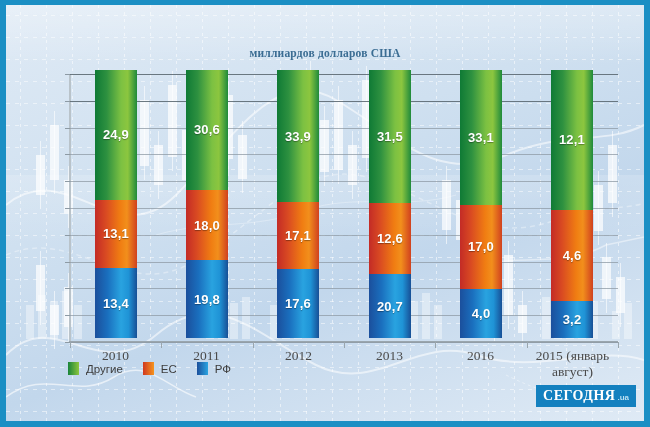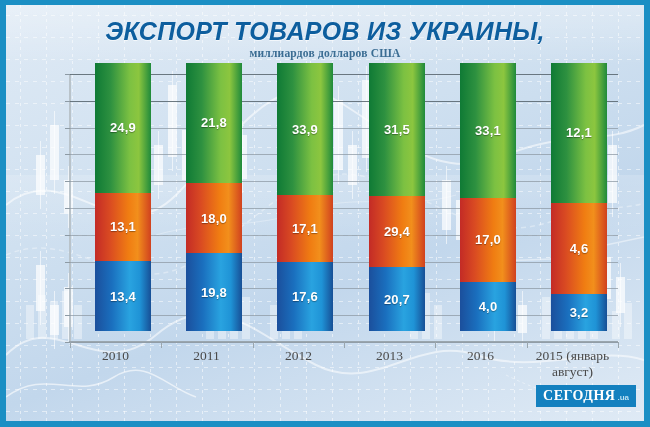--- a/index.html
+++ b/index.html
@@ -87,22 +87,22 @@
   .axis-base {
     position:absolute; left:-1px; right:0; bottom:-1px; height:2px;
     background:#9aa6ae;
   }
   .ytickmark {
     position:absolute; left:-5px; width:5px; height:1px; background:#8d9aa4;
   }
 
   .bar {
     position:absolute;
-    bottom:11px;
-    width:56px;
+    bottom:4px;
+    width:42px;
   }
   .seg {
     position:relative;
     width:100%;
     display:flex;
     align-items:center;
     justify-content:center;
   }
   .seg .val {
     color:#ffffff;
@@ -319,21 +319,20 @@
     <svg class="bg-curve" viewBox="0 0 638 416" preserveAspectRatio="none">
       <path d="M0,200 C60,150 110,250 170,190 C230,130 270,60 330,95 C390,130 430,180 500,150 C560,125 600,140 638,120" fill="none" stroke="rgba(255,255,255,0.55)" stroke-width="2"></path>
       <path d="M0,250 C70,220 120,300 190,255 C260,210 300,150 370,175 C440,200 480,240 550,215 C590,200 620,205 638,198" fill="none" stroke="rgba(255,255,255,0.35)" stroke-width="1.5" stroke-dasharray="5 4"></path>
       <path d="M0,350 C50,300 90,380 150,330 C210,280 250,330 310,360 C370,390 410,330 470,350 C530,370 590,340 638,355" fill="none" stroke="rgba(255,255,255,0.55)" stroke-width="2"></path>
       <path d="M0,392 C40,362 70,396 108,372 C140,352 160,382 190,392" fill="none" stroke="rgba(255,255,255,0.6)" stroke-width="1.5"></path>
       <path d="M470,260 C510,250 560,262 600,240 L638,232" fill="none" stroke="rgba(255,255,255,0.45)" stroke-width="1.5"></path>
       <path d="M150,230 C200,215 250,225 300,205 C350,188 400,205 450,190" fill="none" stroke="rgba(255,255,255,0.3)" stroke-width="1"></path>
       <path d="M500,370 C540,390 580,400 620,392" fill="none" stroke="rgba(255,255,255,0.4)" stroke-width="1" stroke-dasharray="3 3"></path>
     </svg>
 
-    <div id="title">ЭКСПОРТ ТОВАРОВ ИЗ УКРАИНЫ,</div>
     <div id="subtitle">миллиардов долларов США</div>
 
     <div id="plot">
       <div class="axis-v"></div>
       <div class="axis-base"></div>
       <div id="gridlines">
           <div class="gridline strong" style="top:0px"></div>
           <div class="gridline strong" style="top:27px"></div>
           <div class="gridline" style="top:54px"></div>
           <div class="gridline" style="top:80px"></div>
@@ -365,21 +364,21 @@
             </div>
             <div class="seg seg-eu" style="height:25.486%">
               <span class="val">13,1</span>
             </div>
             <div class="seg seg-rf" style="height:26.070%">
               <span class="val">13,4</span>
             </div>
           </div>
           <div class="bar" style="left:116px;height:268px">
             <div class="seg seg-other" style="height:44.737%">
-              <span class="val">21,8</span>
+              <span class="val">30,6</span>
             </div>
             <div class="seg seg-eu" style="height:26.316%">
               <span class="val">18,0</span>
             </div>
             <div class="seg seg-rf" style="height:28.947%">
               <span class="val">19,8</span>
             </div>
           </div>
           <div class="bar" style="left:207px;height:268px">
             <div class="seg seg-other" style="height:49.417%">
@@ -390,21 +389,21 @@
             </div>
             <div class="seg seg-rf" style="height:25.656%">
               <span class="val">17,6</span>
             </div>
           </div>
           <div class="bar" style="left:299px;height:268px">
             <div class="seg seg-other" style="height:49.685%">
               <span class="val">31,5</span>
             </div>
             <div class="seg seg-eu" style="height:26.498%">
-              <span class="val">29,4</span>
+              <span class="val">12,6</span>
             </div>
             <div class="seg seg-rf" style="height:23.817%">
               <span class="val">20,7</span>
             </div>
           </div>
           <div class="bar" style="left:390px;height:268px">
             <div class="seg seg-other" style="height:50.278%">
               <span class="val">33,1</span>
             </div>
             <div class="seg seg-eu" style="height:31.540%">
@@ -436,20 +435,34 @@
           <div class="xtick" style="left:365px"></div>
           <div class="xlabel" style="left:274px;width:91px"><span>2013</span></div>
           <div class="xtick" style="left:457px"></div>
           <div class="xlabel" style="left:365px;width:91px"><span>2016</span></div>
           <div class="xtick" style="left:548px"></div>
           <div class="xlabel" style="left:457px;width:91px"><span>2015 (январь</span><span class="sub2">август)</span></div>
           <div class="xtick" style="left:0px"></div>
         </div>
     </div>
 
+    <div id="legend">
+        <div class="legend-item">
+          <span class="legend-swatch other"></span>
+          <span class="legend-label">Другие</span>
+        </div>
+        <div class="legend-item">
+          <span class="legend-swatch eu"></span>
+          <span class="legend-label">ЕС</span>
+        </div>
+        <div class="legend-item">
+          <span class="legend-swatch rf"></span>
+          <span class="legend-label">РФ</span>
+        </div>
+      </div>
 
     <div id="logo">
       <span class="main">СЕГОДНЯ</span>
       <span class="tld">.ua</span>
     </div>
 
   </div>
 </div>
 
 </body></html>

